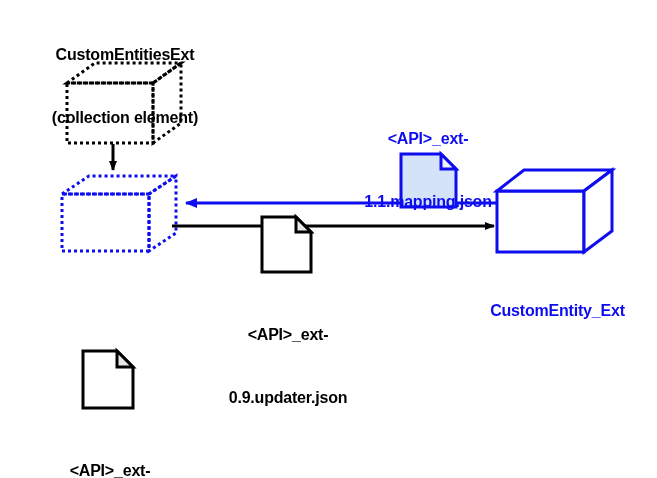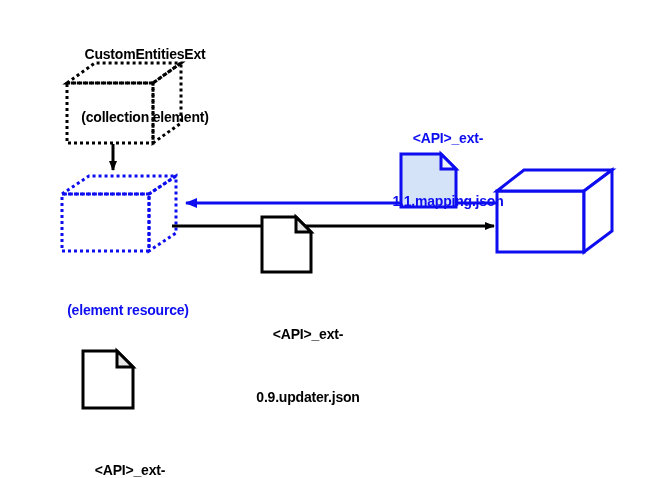--- a/index.html
+++ b/index.html
@@ -17,26 +17,25 @@
   #canvas {
     position: absolute;
     left: 0; top: 0;
     width: 657px;
     height: 478px;
   }
   .lbl {
     position: absolute;
     font-family: "Liberation Sans", sans-serif;
     font-weight: bold;
-    font-size: 14px;
+    font-size: 16px;
     line-height: 21px;
     text-align: center;
     white-space: pre;
     letter-spacing: -0.2px;
-    padding-left: 20px;
   }
   .lbl-black { color: #000000; }
   .lbl-blue  { color: #0d0df0; }
 
   
   #label-collection       { left: 0px;   top: 2px;   width: 250px; text-align: center; }
   #label-element          { left: 8px;   top: 258px; width: 200px; }
   #label-datamodel        { left: 458px; top: 258px; width: 199px; }
   #label-mapping          { left: 338px; top: 86px;  width: 180px; }
   #label-updater          { left: 198px; top: 282px; width: 180px; }
@@ -99,24 +98,24 @@
   </g>
 
 </svg>
 
 <div class="lbl lbl-black" id="label-collection">
   <div>CustomEntitiesExt</div>
   <div>(collection element)</div>
 </div>
 
 <div class="lbl lbl-blue" id="label-element">
-  <div>(element resource)</div>
 </div>
 
 <div class="lbl lbl-blue" id="label-datamodel">
+  <div>CustomEntity_Ext</div>
 </div>
 
 <div class="lbl lbl-blue" id="label-mapping">
   <div>&lt;API&gt;_ext-</div>
   <div>1.1.mapping.json</div>
 </div>
 
 <div class="lbl lbl-black" id="label-updater">
   <div>&lt;API&gt;_ext-</div>
   <div>0.9.updater.json</div>

